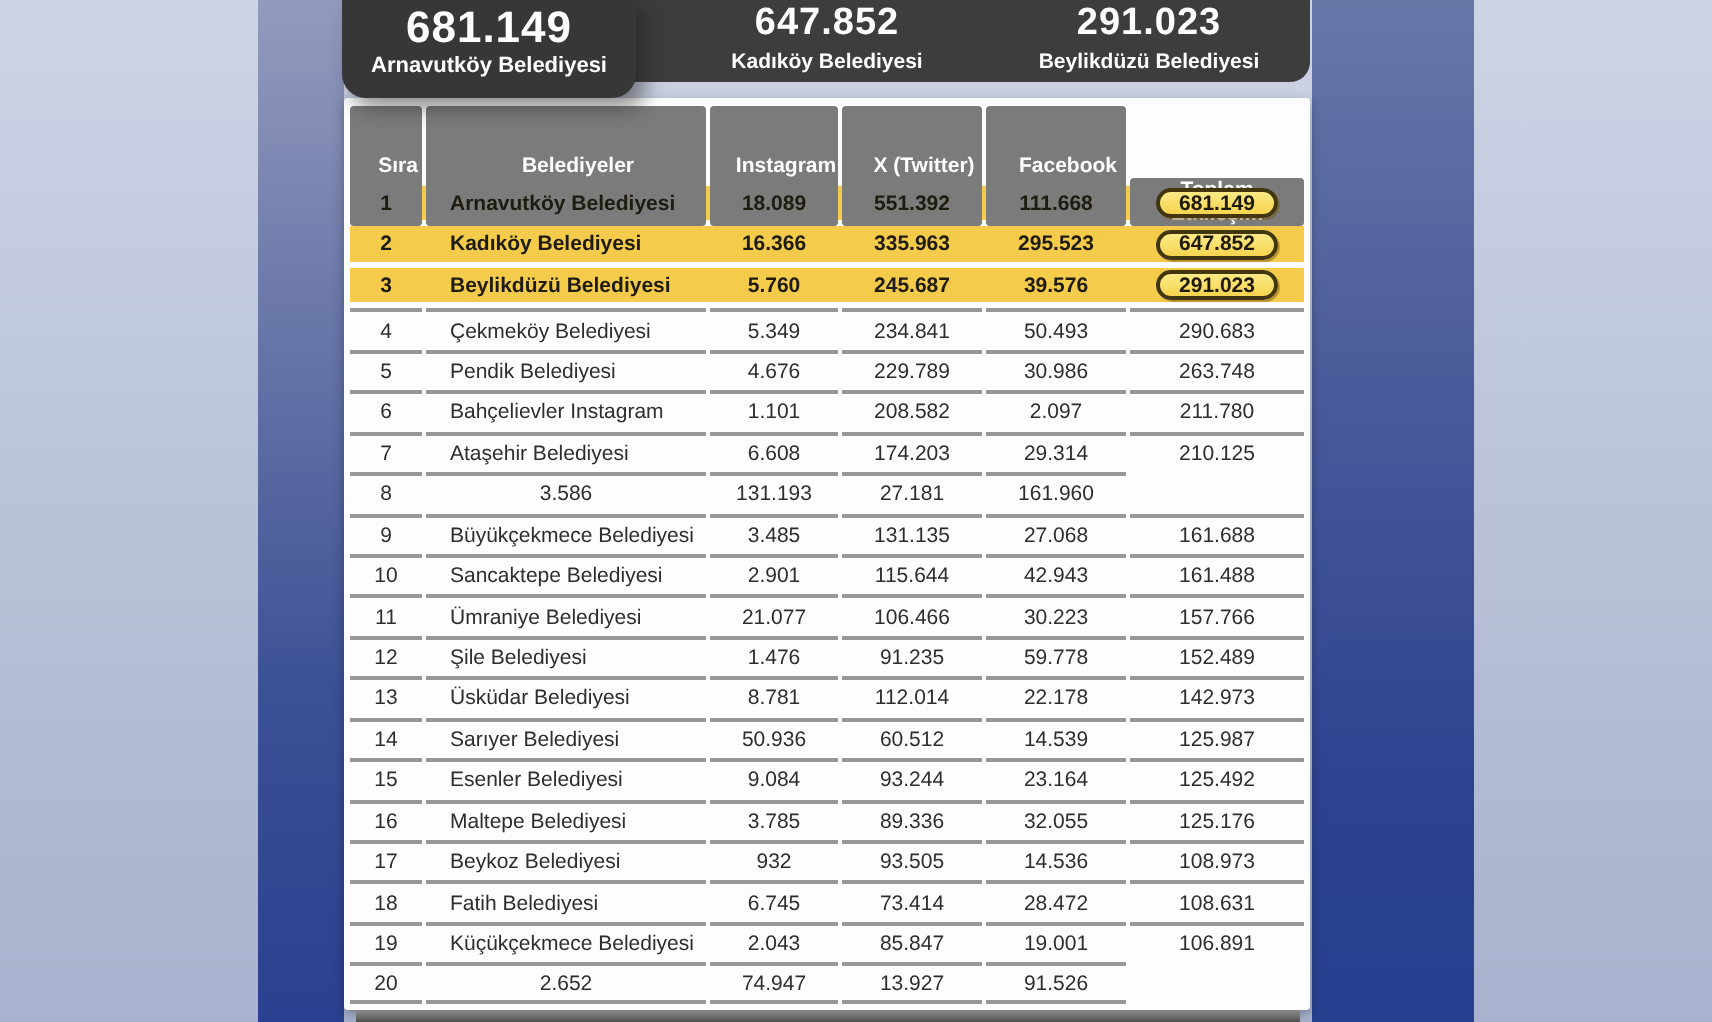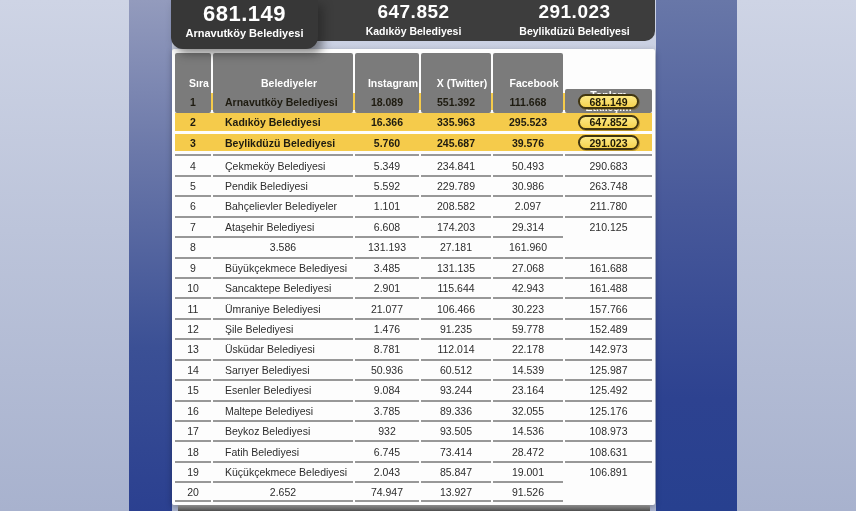--- a/index.html
+++ b/index.html
@@ -142,30 +142,30 @@
           <div class="c">5.349</div>
           <div class="c">234.841</div>
           <div class="c">50.493</div>
           <div class="c total">
             <span>290.683</span>
           </div>
         </div>
         <div class="row">
           <div class="c">5</div>
           <div class="c name">Pendik Belediyesi</div>
-          <div class="c">5.592</div>
+          <div class="c">4.676</div>
           <div class="c">229.789</div>
           <div class="c">30.986</div>
           <div class="c total">
             <span>263.748</span>
           </div>
         </div>
         <div class="row">
           <div class="c">6</div>
-          <div class="c name">Bahçelievler Belediyeler</div>
+          <div class="c name">Bahçelievler Instagram</div>
           <div class="c">1.101</div>
           <div class="c">208.582</div>
           <div class="c">2.097</div>
           <div class="c total">
             <span>211.780</span>
           </div>
         </div>
         <div class="row">
           <div class="c">7</div>
           <div class="c name">Ataşehir Belediyesi</div>

